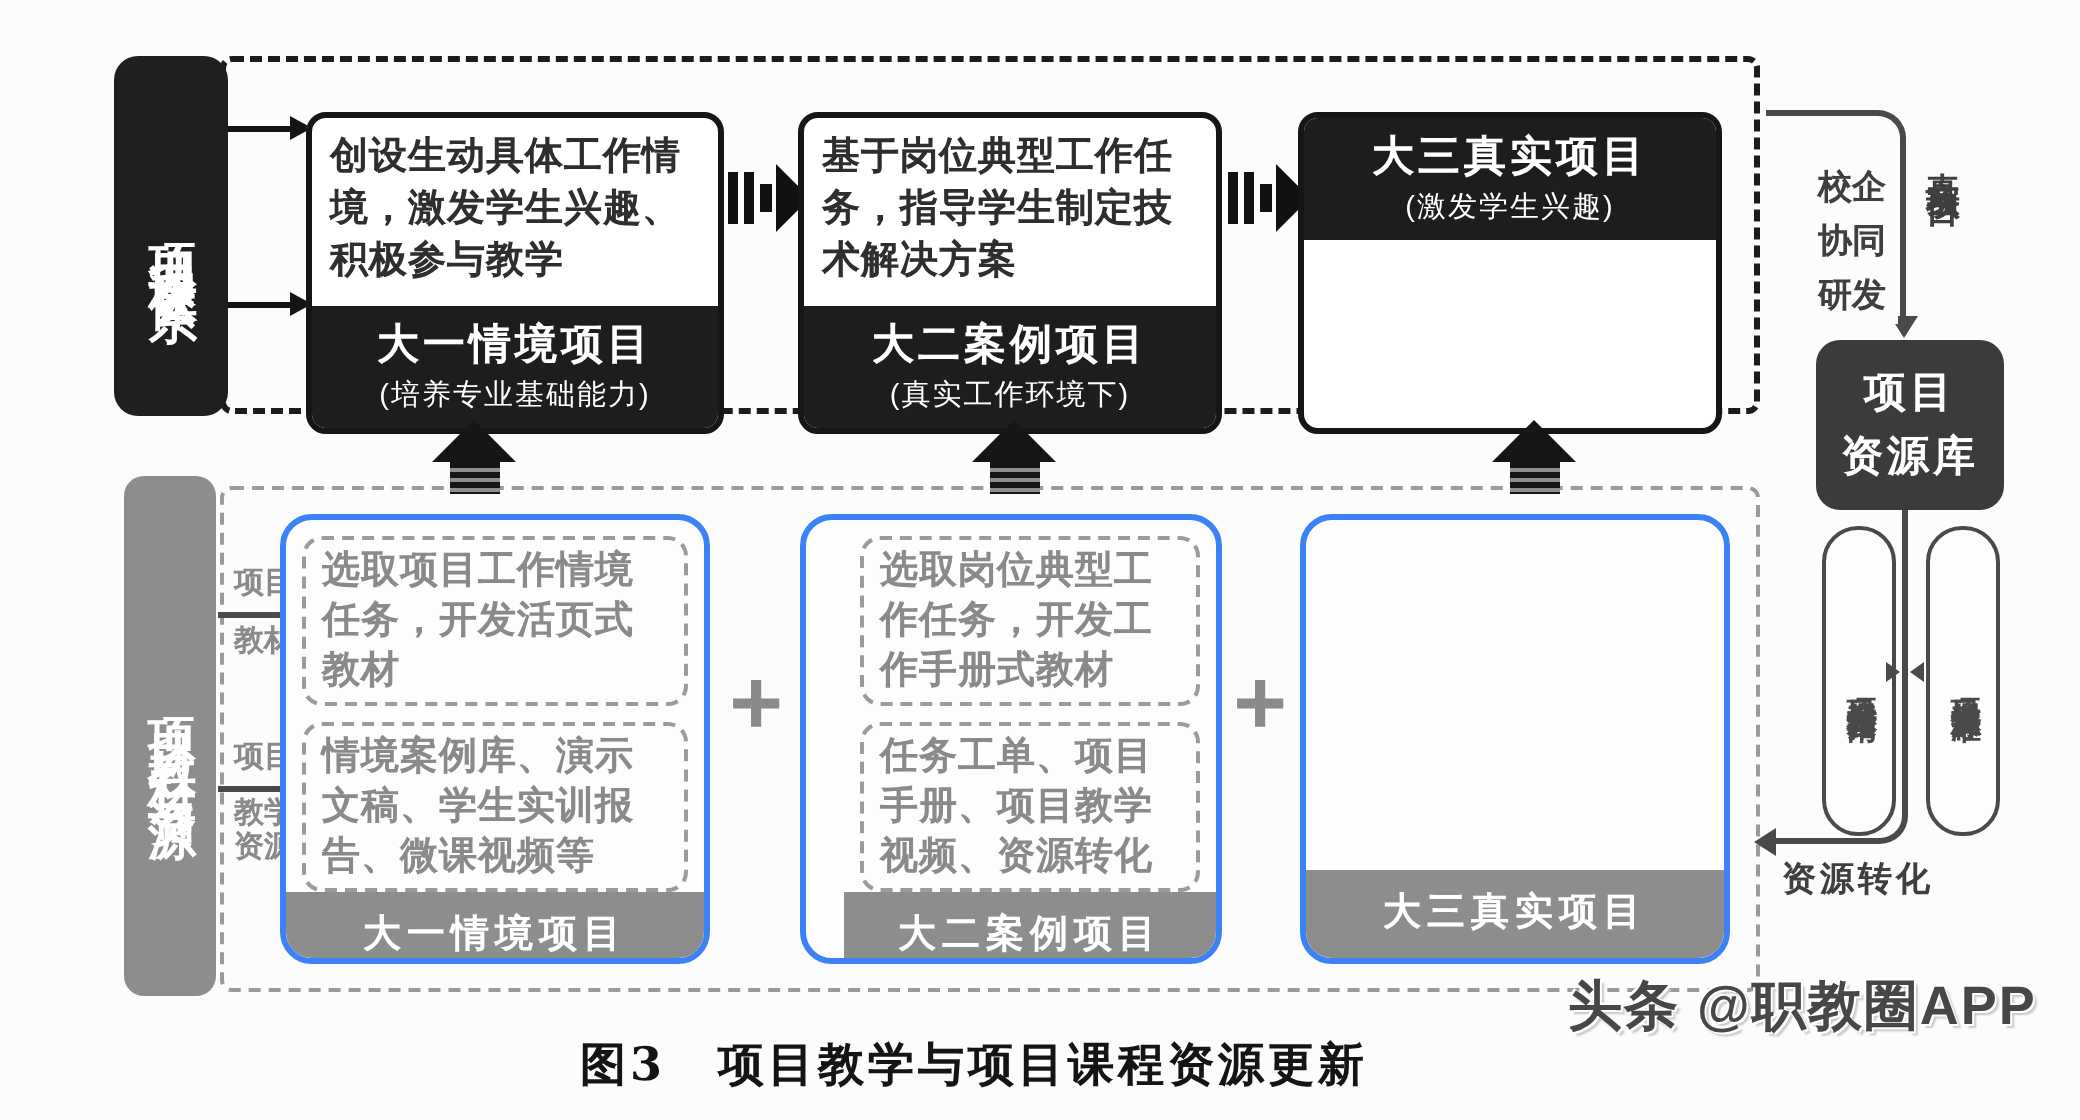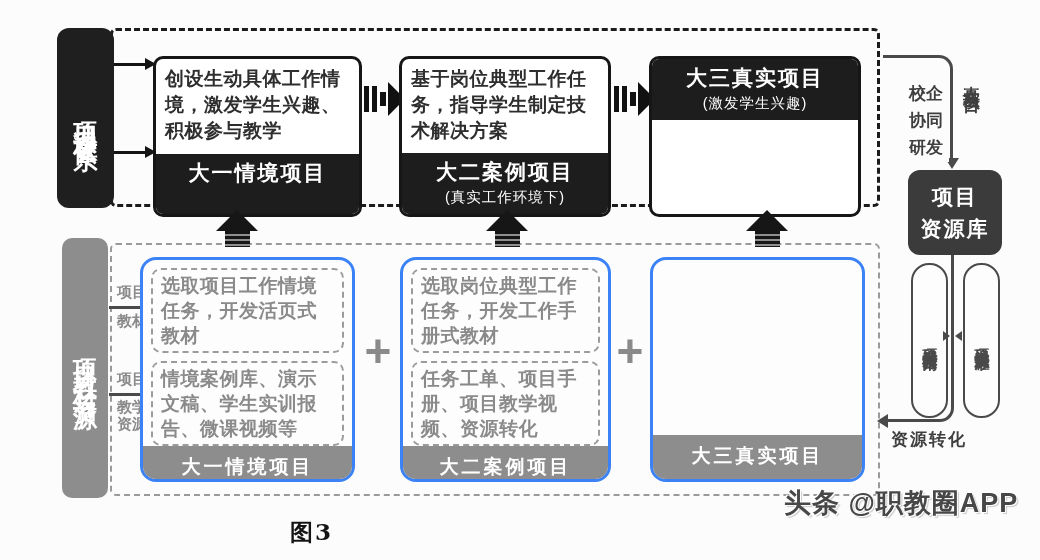--- a/index.html
+++ b/index.html
@@ -92,21 +92,21 @@
   .arrow-lbl.l1b { left:113px; top:313px; }
   .arrow-lbl.l2t { left:113px; top:371px; }
   .arrow-lbl.l2b { left:113px; top:399px; }
 
   .col {
     position:absolute; top:257px; height:225px; background:#fdfdfd;
     border:3px solid #3b82f6; border-radius:16px; overflow:hidden;
     display:flex; flex-direction:column; z-index:2;
   }
   .col.c1 { left:140px; width:215px; }
-  .col.c2 { left:400px; width:211px; }
+  .col.c2 { left:400px; width:211px;padding-left:19px; }
   .col.c3 { left:650px; width:215px; }
   .dash-box {
     margin:8px 8px 0; border:2px dashed #9b9b9b; border-radius:10px;
     padding:3px 8px; font-size:19px; font-weight:bold; color:#8a8a8a;
     line-height:1.32; letter-spacing:0.5px;
   }
   .col-footer {
     margin-top:auto; background:#8d8d8d; color:#fff; text-align:center;
     font-size:19px; font-weight:bold; letter-spacing:3px; padding:8px 0 10px;
   }
@@ -193,20 +193,21 @@
 
   <div class="top-dashed"></div>
   <div class="side-label-top">项目课程体系</div>
   <div class="h-arrow a1"></div>
   <div class="h-arrow a2"></div>
 
   <div class="tbox b1">
     <div class="tbox-body">创设生动具体工作情境，激发学生兴趣、积极参与教学</div>
     <div class="tbox-footer">
       <div class="ft">大一情境项目</div>
+      <div class="fs">(培养专业基础能力)</div>
     </div>
   </div>
 
   <div class="stripe-arrow s1">
     <div class="sa-bar"></div>
     <div class="sa-bar"></div>
     <div class="sa-stem"></div>
     <div class="sa-head"></div>
   </div>
 
@@ -289,16 +290,17 @@
   <div class="rail-elbow-bottom"></div>
   <div class="pill pl">项目教材开发指南</div>
   <div class="pill pr">项目教学资源标准</div>
   <div class="mini-tri-r"></div>
   <div class="mini-tri-l"></div>
   <div class="rail-left-head"></div>
   <div class="transform-lbl">资源转化</div>
 
   <div class="caption">
     <span>图3</span>
+    <span>项目教学与项目课程资源更新</span>
   </div>
   <div class="watermark">头条 @职教圈APP</div>
 
 </div>
 
 </body></html>

